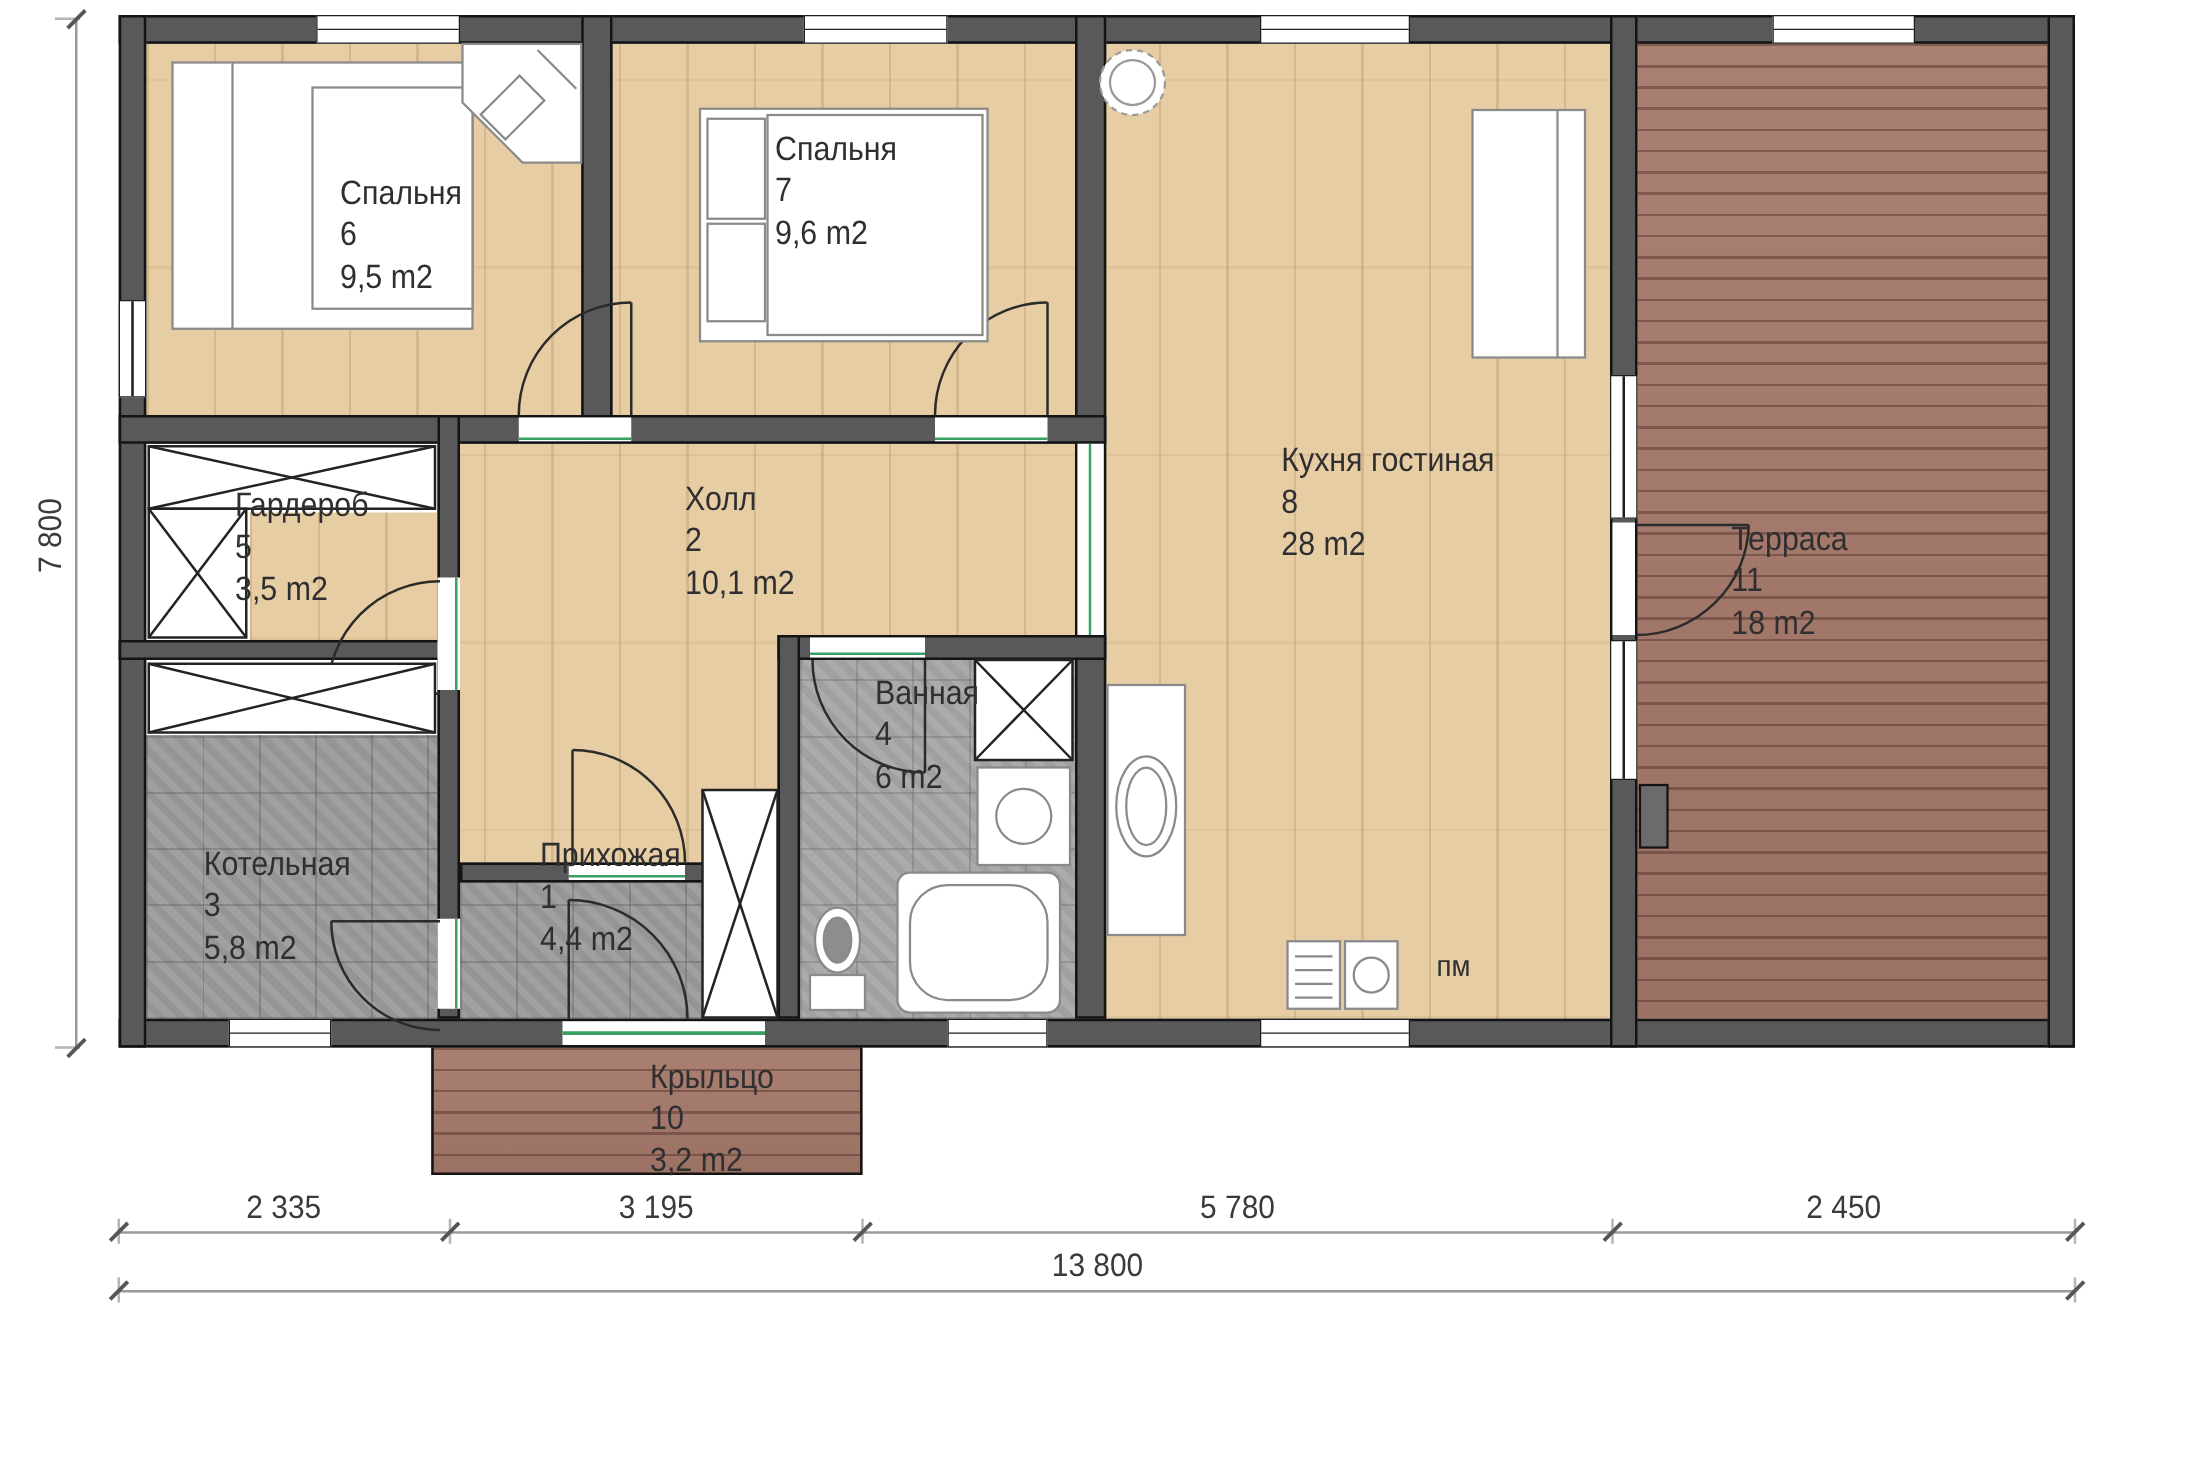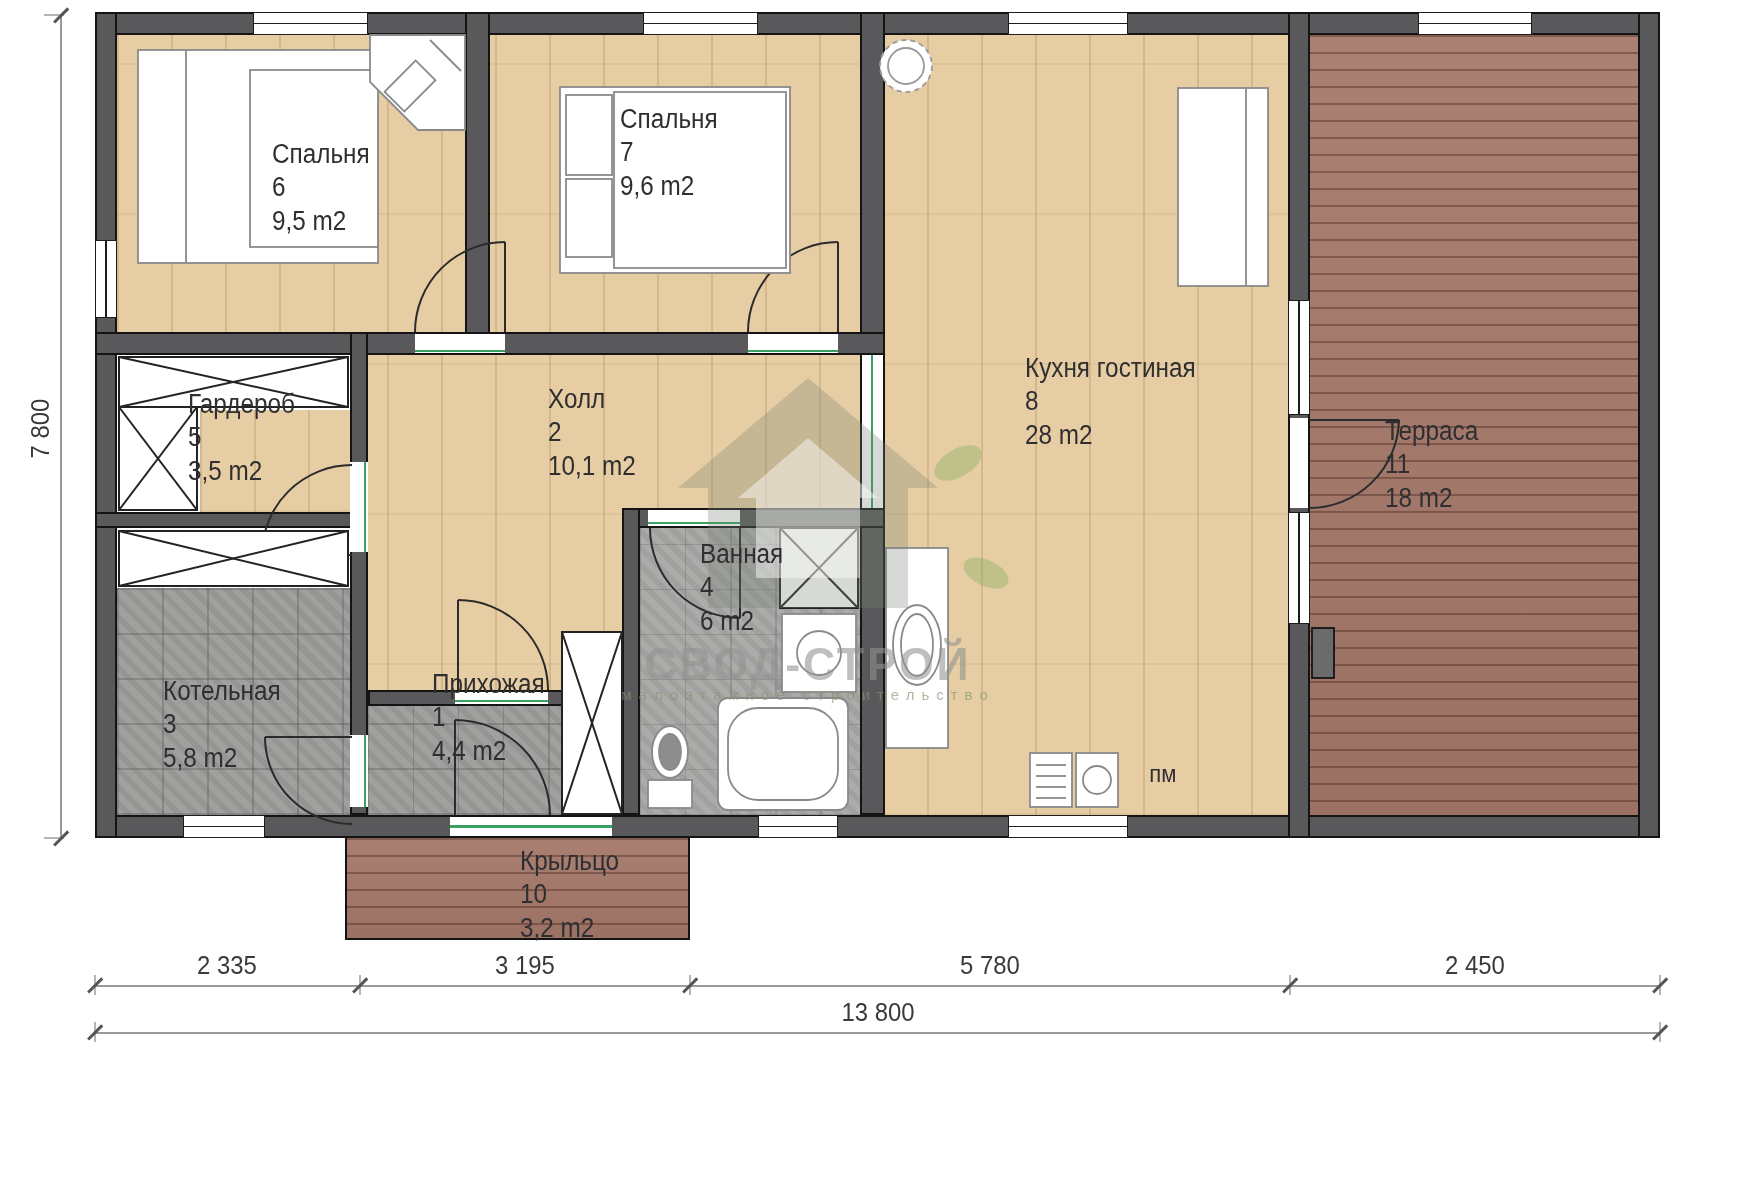--- a/index.html
+++ b/index.html
@@ -227,30 +227,20 @@
 
       <g stroke="#9a9a9a">
         <circle cx="906" cy="66" r="26" stroke-dasharray="5 4"></circle>
         <circle cx="906" cy="66" r="18"></circle>
       </g>
 
       <rect x="1312" y="628" width="22" height="50" fill="#6b6b6d" stroke="#141414"></rect>
     </g>
   </svg>
 
-  <div class="wm">
-    <svg width="440" height="260" viewBox="0 0 440 260">
-      <polygon points="220,10 350,120 320,120 320,240 120,240 120,120 90,120" fill="rgba(120,130,115,0.30)"></polygon>
-      <polygon points="220,70 290,130 272,130 272,210 168,210 168,130 150,130" fill="rgba(255,255,255,0.45)"></polygon>
-      <ellipse cx="370" cy="95" rx="26" ry="14" fill="rgba(120,170,90,0.35)" transform="rotate(-30 370 95)"></ellipse>
-      <ellipse cx="398" cy="205" rx="24" ry="13" fill="rgba(120,170,90,0.35)" transform="rotate(25 398 205)"></ellipse>
-    </svg>
-    <div class="brand">СВОД-СТРОЙ</div>
-    <div class="tagline">малоэтажное строительство</div>
-  </div>
 
   <div class="rlabel" style="left:272px;top:138px;">
     <div>Спальня</div>
     <div>6</div>
     <div>9,5 m2</div>
   </div>
   <div class="rlabel" style="left:620px;top:103px;">
     <div>Спальня</div>
     <div>7</div>
     <div>9,6 m2</div>

